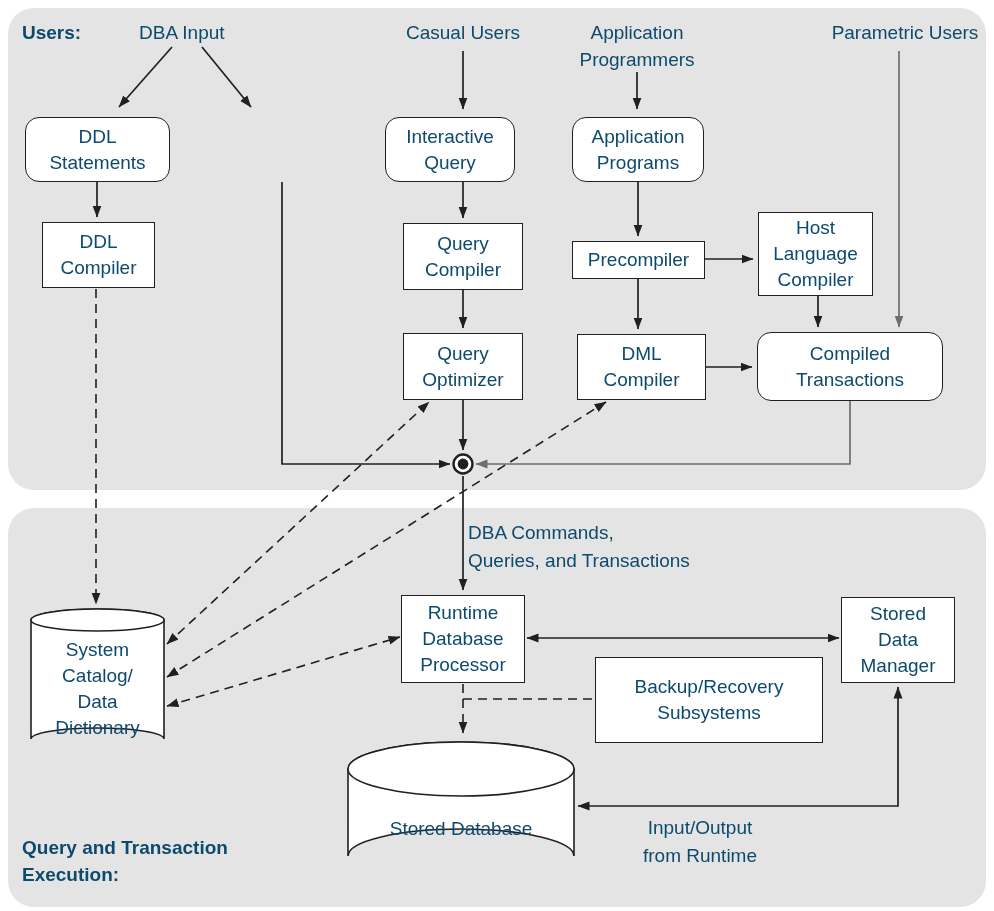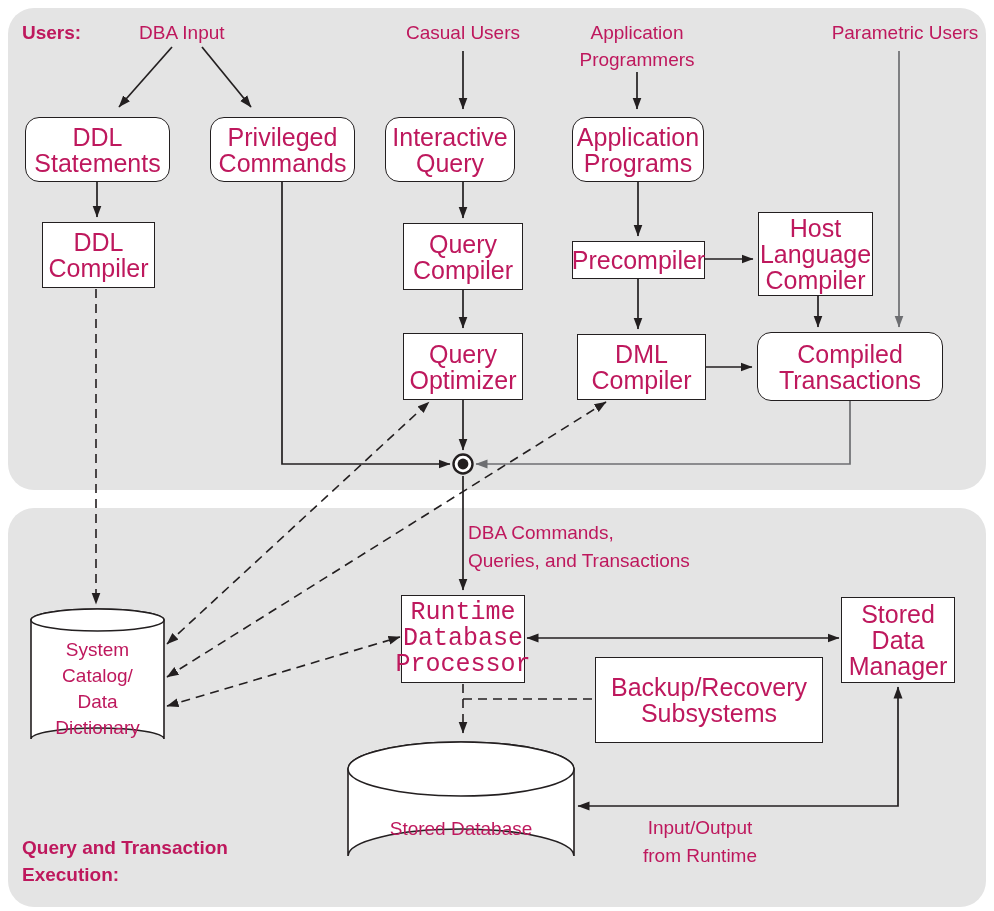--- a/index.html
+++ b/index.html
@@ -1,24 +1,24 @@
 <!DOCTYPE html>
 <html><head>
 <meta charset="utf-8">
 <style>
   html,body{margin:0;padding:0;background:#ffffff;}
   .stage{position:relative;width:994px;height:911px;background:#ffffff;
-         font-family:"Liberation Sans",sans-serif;color:#be185d;overflow:hidden;}
+         font-family:"Liberation Sans",sans-serif;color:#0c4a6e;overflow:hidden;}
   .panel{position:absolute;background:#e4e4e4;border-radius:26px;z-index:0;}
   .panel.top{left:8px;top:8px;width:978px;height:482px;}
   .panel.bottom{left:8px;top:508px;width:978px;height:399px;}
   svg.wires{position:absolute;left:0;top:0;z-index:1;}
   .box{position:absolute;z-index:2;background:#ffffff;border:1.6px solid #231f20;
        display:flex;flex-direction:column;align-items:center;justify-content:center;
-       text-align:center;font-size:25px;line-height:26px;box-sizing:border-box;}
+       text-align:center;font-size:19px;line-height:26px;box-sizing:border-box;}
   .rounded{border-radius:14px;}
   .lbl{position:absolute;z-index:2;font-size:19px;line-height:27px;white-space:nowrap;}
   .lbl span{display:block;}
   .bold{font-weight:bold;}
   .ctr{text-align:center;}
   .cyl-text{position:absolute;z-index:2;font-size:19px;line-height:26px;text-align:center;}
   .cyl-text span{display:block;}
 </style>
 </head>
 <body>
@@ -94,24 +94,20 @@
     <span>Programmers</span>
   </div>
   <div class="lbl ctr" style="left:829px;top:19px;width:152px;">
     <span>Parametric Users</span>
   </div>
 
   <div class="box rounded" style="left:25px;top:117px;width:145px;height:65px;">
     <span>DDL</span>
     <span>Statements</span>
   </div>
-  <div class="box rounded" style="left:210px;top:117px;width:145px;height:65px;">
-    <span>Privileged</span>
-    <span>Commands</span>
-  </div>
   <div class="box rounded" style="left:385px;top:117px;width:130px;height:65px;">
     <span>Interactive</span>
     <span>Query</span>
   </div>
   <div class="box rounded" style="left:572px;top:117px;width:132px;height:65px;">
     <span>Application</span>
     <span>Programs</span>
   </div>
   <div class="box" style="left:42px;top:222px;width:113px;height:66px;">
     <span>DDL</span>
@@ -135,21 +131,21 @@
   </div>
   <div class="box" style="left:577px;top:334px;width:129px;height:66px;text-align:center;">
     <span>DML</span>
     <span>Compiler</span>
   </div>
   <div class="box rounded" style="left:757px;top:332px;width:186px;height:69px;">
     <span>Compiled</span>
     <span>Transactions</span>
   </div>
 
-  <div class="box" style="left:401px;top:595px;width:124px;height:88px;font-family:Liberation Mono, monospace;">
+  <div class="box" style="left:401px;top:595px;width:124px;height:88px;">
     <span>Runtime</span>
     <span>Database</span>
     <span>Processor</span>
   </div>
   <div class="box" style="left:841px;top:597px;width:114px;height:86px;">
     <span>Stored</span>
     <span>Data</span>
     <span>Manager</span>
   </div>
   <div class="box" style="left:595px;top:657px;width:228px;height:86px;">

